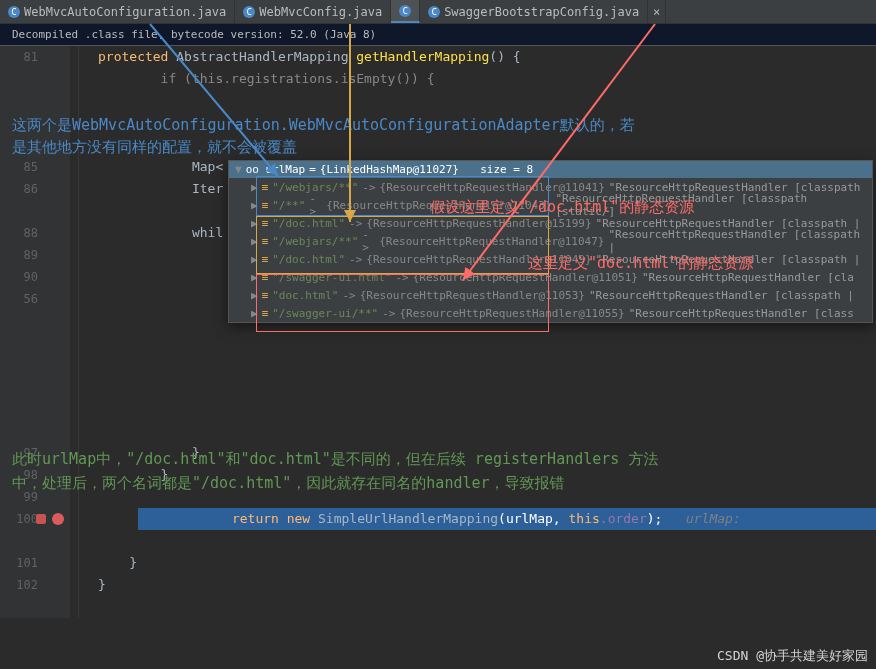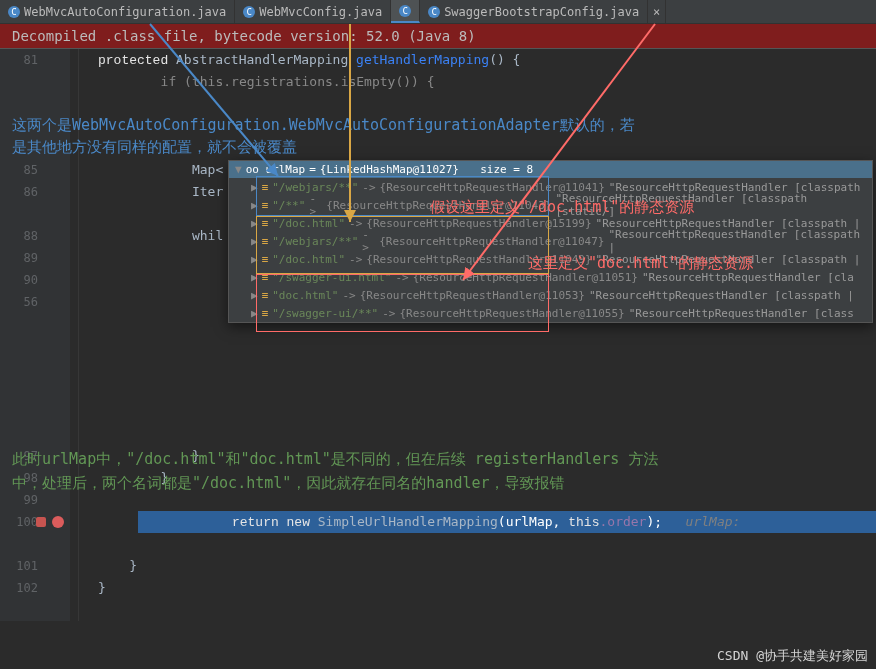--- a/index.html
+++ b/index.html
@@ -28,24 +28,24 @@
   color: #bbbbbb;
   font-size: 12px;
   cursor: pointer;
   white-space: nowrap;
 }
 .tab.active { background: #4e5254; border-bottom: 2px solid #4A88C7; }
 .tab-icon { width: 12px; height: 12px; border-radius: 50%; display: inline-flex; align-items: center; justify-content: center; font-size: 9px; }
 .tab-icon.c { background: #4A88C7; color: #fff; }
 .tab-icon.cls { background: #4A88C7; color: #fff; }
 .notice {
-  background: #7f1d1d;
+  background: #0f172a;
   color: #bbbbbb;
   padding: 4px 12px;
-  font-size: 14px;
+  font-size: 11px;
   border-bottom: 1px solid #555;
 }
 .editor {
   display: flex;
   position: relative;
 }
 .gutter {
   width: 50px;
   background: #313335;
   text-align: right;
@@ -74,23 +74,23 @@
   bottom: 0;
   border-left: 1px solid #373737;
 }
 .code {
   flex: 1;
   position: relative;
   font-size: 13px;
 }
 .code .ln { height: 22px; line-height: 22px; white-space: pre; }
 .code .ln.hl { background: #2d6099; color: #fff; margin-left: 40px; }
-.kw { color: #e5e5e5; font-family: Liberation Mono, monospace; }
+.kw { color: #fdba74; }
 .type { color: #a9b7c6; }
-.method { color: #3b82f6; }
+.method { color: #fde047; }
 .field { color: #9876aa; }
 .comment { color: #808080; font-style: italic; }
 .overlay-popup {
   position: absolute;
   top: 160px;
   left: 228px;
   width: 645px;
   background: #3c3f41;
   border: 1px solid #555;
   font-size: 11px;

